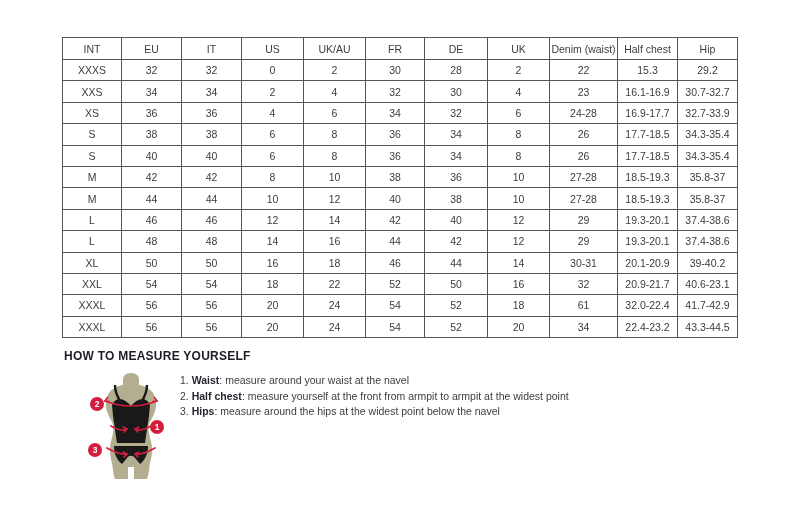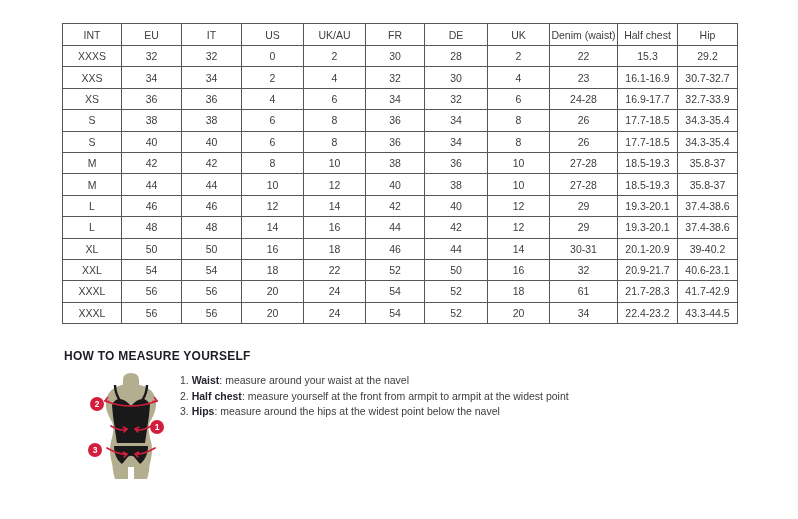--- a/index.html
+++ b/index.html
@@ -7,21 +7,21 @@
   body {
     width: 798px; height: 519px;
     background: #ffffff;
     font-family: "Liberation Sans", sans-serif;
     position: relative;
     overflow: hidden;
   }
 
   
   .size-table {
-    position: absolute; left: 62px; top: 23px;
+    position: absolute; left: 62px; top: 37px;
     width: 675px;
     border-collapse: collapse;
     table-layout: fixed;
     padding-left: 44px;
   }
   .size-table th, .size-table td {
     border: 1px solid #565656;
     text-align: center;
     vertical-align: middle;
     font-size: 10.5px;
@@ -237,21 +237,21 @@
       <tr>
         <td>XXXL</td>
         <td>56</td>
         <td>56</td>
         <td>20</td>
         <td>24</td>
         <td>54</td>
         <td>52</td>
         <td>18</td>
         <td>61</td>
-        <td>21.7-28.3</td>
+        <td>32.0-22.4</td>
         <td>41.7-42.9</td>
       </tr>
       <tr>
         <td>XXXL</td>
         <td>56</td>
         <td>56</td>
         <td>20</td>
         <td>24</td>
         <td>54</td>
         <td>52</td>

